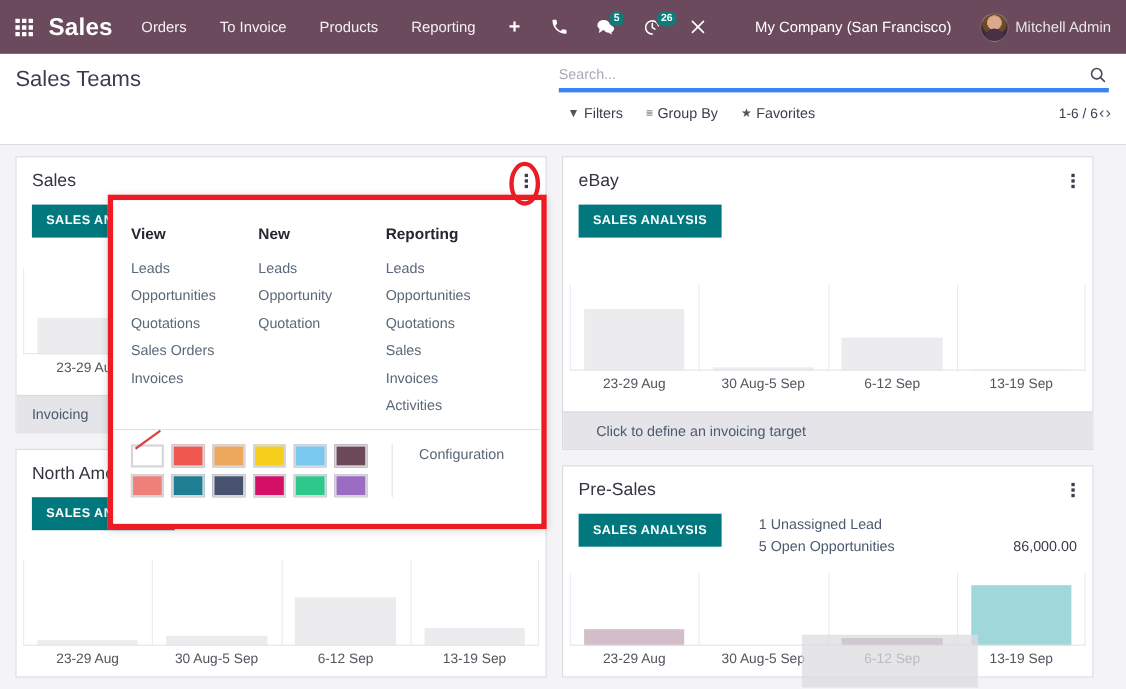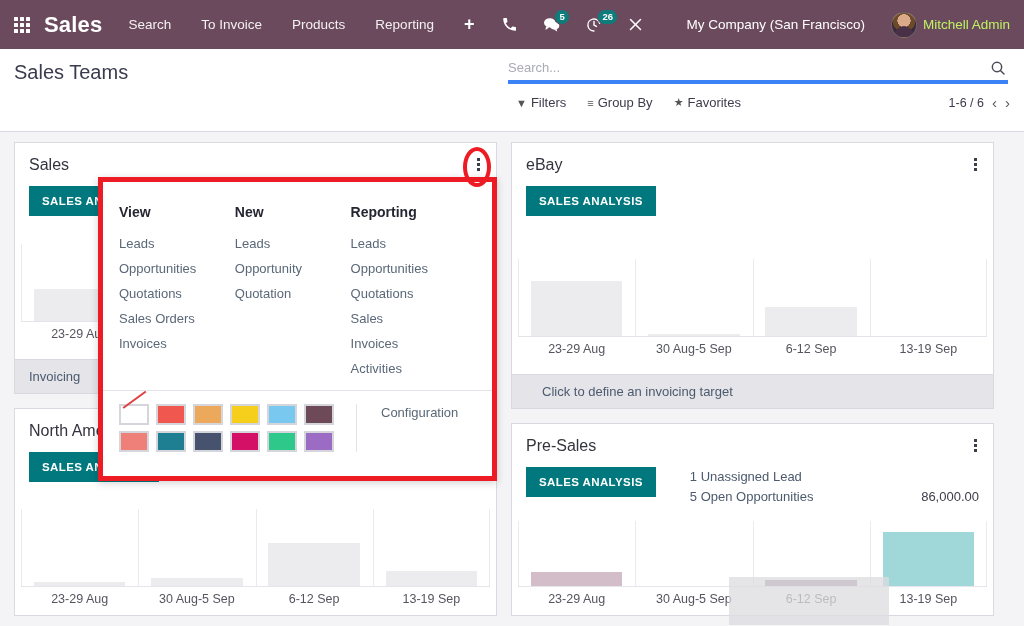--- a/index.html
+++ b/index.html
@@ -54,21 +54,21 @@
   .avatar {
     width: 26px; height: 26px; border-radius: 50%;
     background: radial-gradient(circle at 50% 32%, #d9a98a 0 32%, #6b4a2a 33% 55%, #3a2a3a 56% 100%);
     margin-right: 6px; flex: 0 0 auto; overflow:hidden; position:relative;
     border: 1px solid rgba(255,255,255,.25);
   }
   .avatar::after{
     content:""; position:absolute; left:50%; top:58%; transform:translateX(-50%);
     width:18px; height:14px; border-radius:9px 9px 0 0; background:#4a3046;
   }
-  .user-name { font-size: 13.5px; color: #bef264; white-space:nowrap; }
+  .user-name { font-size: 13.5px; color: #e5e5e5; white-space:nowrap; }
 
   
   .control-panel {
     position: absolute; top: 49px; left: 0;
     width: 1024px; height: 83px;
     background: #fff; border-bottom: 1px solid #d8d8e0;
   }
   .page-title {
     position: absolute; left: 14px; top: 12px;
     font-size: 20px; color: #3b3b4f; font-weight: normal;
@@ -83,21 +83,21 @@
     font-size: 13px; color: #33333f; width: 460px;
     font-family: "Liberation Sans", sans-serif; padding-bottom:3px;
   }
   .search-input::placeholder { color: #aaaab4; }
   .search-ico { position:absolute; right: 2px; top: 2px; color:#4a4a58; cursor:pointer; }
 
   .facets { position:absolute; left: 516px; top: 46px; display:flex; align-items:center; gap: 21px; }
   .facet { font-size: 13px; color: #3c3c4c; cursor: pointer; display:flex; align-items:center; gap:4px; white-space:nowrap;}
   .facet .gl { font-size: 11px; color:#555; }
 
-  .pager { position:absolute; right: 14px; top: 46px; display:flex; align-items:center; gap: 8px; justify-content: flex-end; }
+  .pager { position:absolute; right: 14px; top: 46px; display:flex; align-items:center; gap: 1px; justify-content: flex-end; }
   .pager-count { font-size: 12.5px; color:#3c3c4c; }
   .pager-btn { font-size: 15px; color:#55555f; cursor:pointer; line-height:1; }
 
   
   .kanban {
     position: absolute; top: 132px; left: 0;
     width: 1024px; height: 494px;
     background: #f4f4f7;
     padding: 10px 14px; display: flex; gap: 14px;
   }
@@ -200,21 +200,21 @@
         <i></i>
         <i></i>
         <i></i>
         <i></i>
         <i></i>
         <i></i>
         <i></i>
         <i></i>
     </div>
     <div class="brand">Sales</div>
-    <div class="nav-link">Search</div>
+    <div class="nav-link">Orders</div>
     <div class="nav-link">To Invoice</div>
     <div class="nav-link">Products</div>
     <div class="nav-link">Reporting</div>
     <div class="nav-plus">+</div>
 
     <div class="sys-icon">
       <svg width="15" height="15" viewBox="0 0 24 24" fill="#fff">
           <path d="M6.6 10.8c1.6 3.1 4.1 5.6 7.2 7.2l2.4-2.4c.3-.3.8-.4 1.2-.3 1.2.4 2.6.6 4 .6.6 0 1 .4 1 1V21c0 .6-.4 1-1 1C10.8 22 2 13.2 2 2.6c0-.6.4-1 1-1h4.1c.6 0 1 .4 1 1 0 1.4.2 2.8.6 4 .1.4 0 .9-.3 1.2l-2.8 3z"></path>
         </svg>
     </div>

